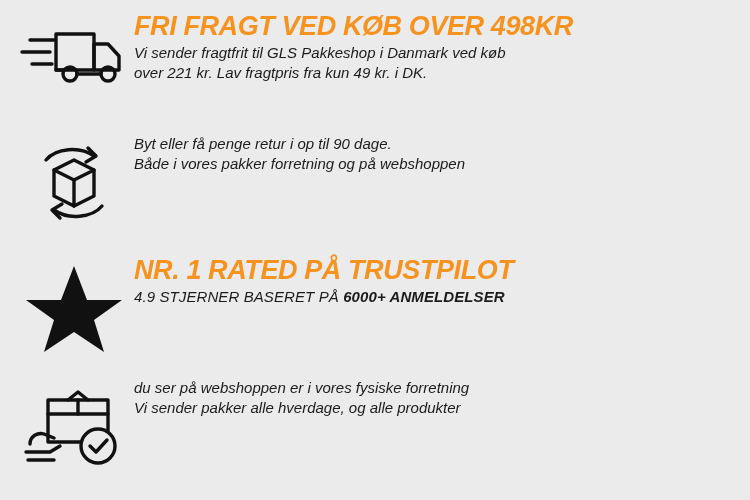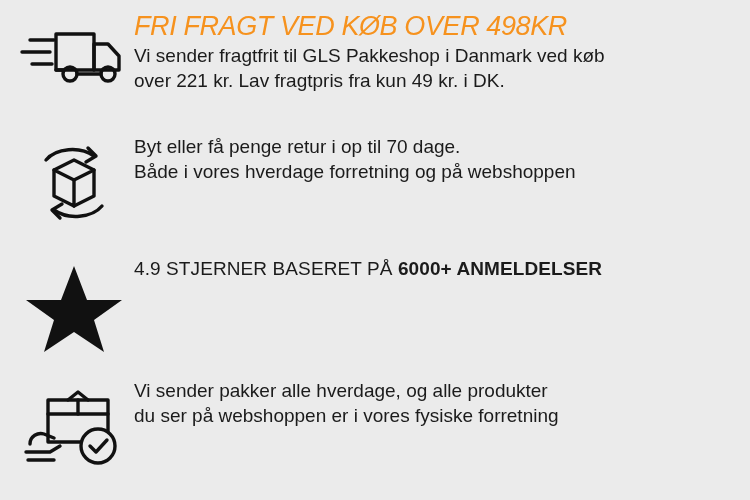--- a/index.html
+++ b/index.html
@@ -36,32 +36,33 @@
     justify-content: center;
     padding-top: 6px;
   }
   .usp-text {
     flex: 1;
     padding-top: 4px;
   }
   .usp-title {
     color: #f6921e;
     font-size: 27px;
-    font-weight: normal;
+    font-weight: bold;
     font-style: italic;
     letter-spacing: -0.4px;
     line-height: 1.05;
     margin: 0 0 3px 0;
     text-transform: uppercase;
     white-space: nowrap;
   }
   .usp-line {
     color: #1b1b1b;
-    font-size: 19px;
+    font-size: 15px;
     line-height: 1.32;
+    font-style: italic;
     white-space: nowrap;
   }
   .usp-line.caps {
     text-transform: uppercase;
     letter-spacing: 0.1px;
   }
   .usp-line .bold {
     font-weight: bold;
     text-align: right;
   }
@@ -103,32 +104,33 @@
           <path d="M30 34 V60 L50 70 V44"></path>
           <path d="M70 34 V60 L50 70"></path>
           <path d="M22 24 C32 12 56 10 70 20"></path>
           <path d="M78 70 C68 82 44 84 30 74"></path>
           <path d="M64 12 L72 20 L62 26"></path>
           <path d="M36 82 L28 74 L38 68"></path>
         </g>
       </svg>
     </div>
     <div class="usp-text">
-      <div class="usp-line">Byt eller få penge retur i op til 70 dage.</div>
-      <div class="usp-line">Både i vores hverdage forretning og på webshoppen</div>
+      <div class="usp-line">Byt eller få penge retur i op til 90 dage.</div>
+      <div class="usp-line">Både i vores pakker forretning og på webshoppen</div>
     </div>
   </div>
 
   <div class="usp-row">
     <div class="usp-icon">
       <svg width="100" height="96" viewBox="0 0 100 96">
         <polygon fill="#111" points="50,8 63,42 98,42 70,62 80,94 50,74 20,94 30,62 2,42 37,42"></polygon>
       </svg>
     </div>
     <div class="usp-text">
+      <div class="usp-title">NR. 1 RATED PÅ TRUSTPILOT</div>
       <div class="usp-line caps"><span>4.9 STJERNER BASERET PÅ </span><span class="bold">6000+ ANMELDELSER</span></div>
     </div>
   </div>
 
   <div class="usp-row">
     <div class="usp-icon">
       <svg width="108" height="92" viewBox="0 0 108 92">
         <g fill="none" stroke="#111" stroke-width="3.4" stroke-linecap="round" stroke-linejoin="round">
           <path d="M28 20 H88 V62 H28 Z"></path>
           <path d="M28 34 H88"></path>
@@ -136,18 +138,18 @@
           <path d="M48 20 L58 12 L68 20"></path>
           <path d="M10 64 C10 56 18 52 24 54 L34 58"></path>
           <path d="M6 72 H30 L40 66"></path>
           <path d="M8 80 H34"></path>
           <circle cx="78" cy="66" r="17" fill="#ebebeb"></circle>
           <path d="M70 66 L76 72 L87 60"></path>
         </g>
       </svg>
     </div>
     <div class="usp-text">
+      <div class="usp-line">du ser på webshoppen er i vores fysiske forretning</div>
       <div class="usp-line">Vi sender pakker alle hverdage, og alle produkter</div>
-      <div class="usp-line">du ser på webshoppen er i vores fysiske forretning</div>
     </div>
   </div>
 
 </div>
 
 </body></html>

